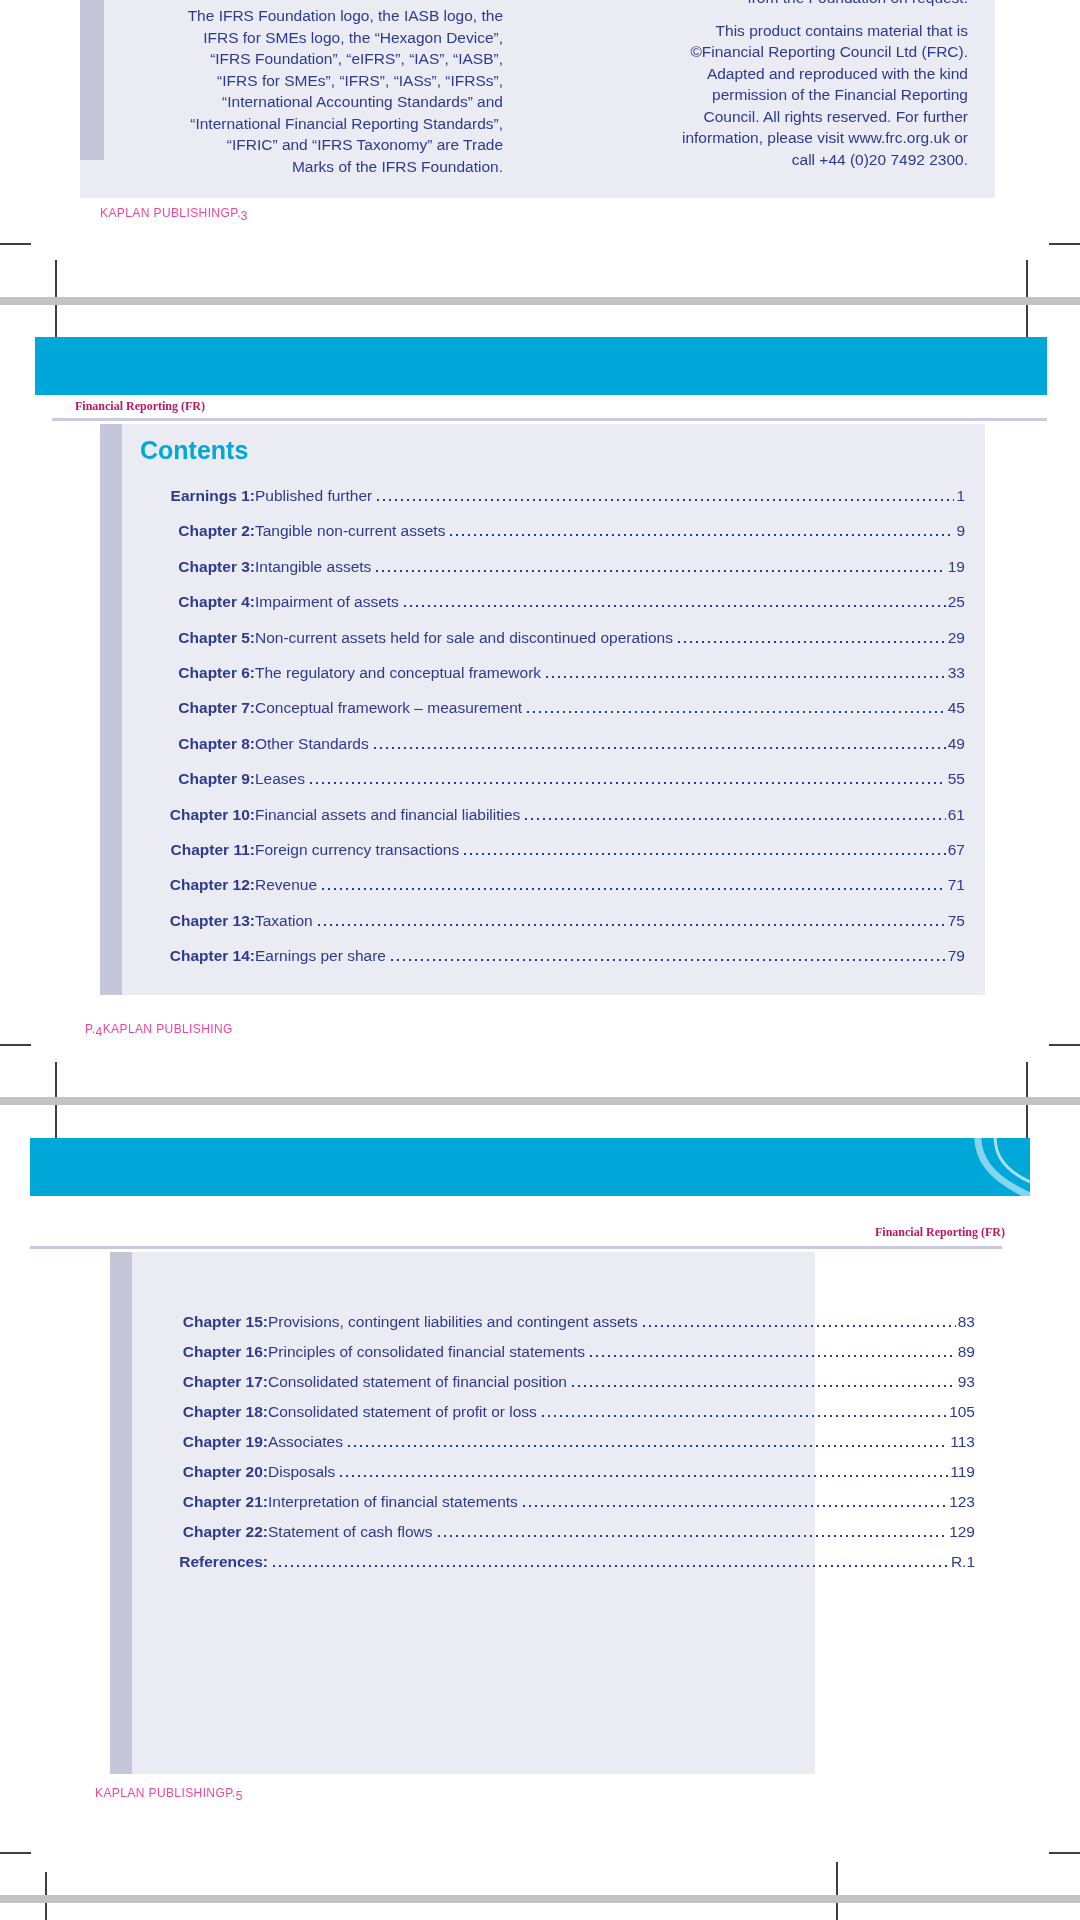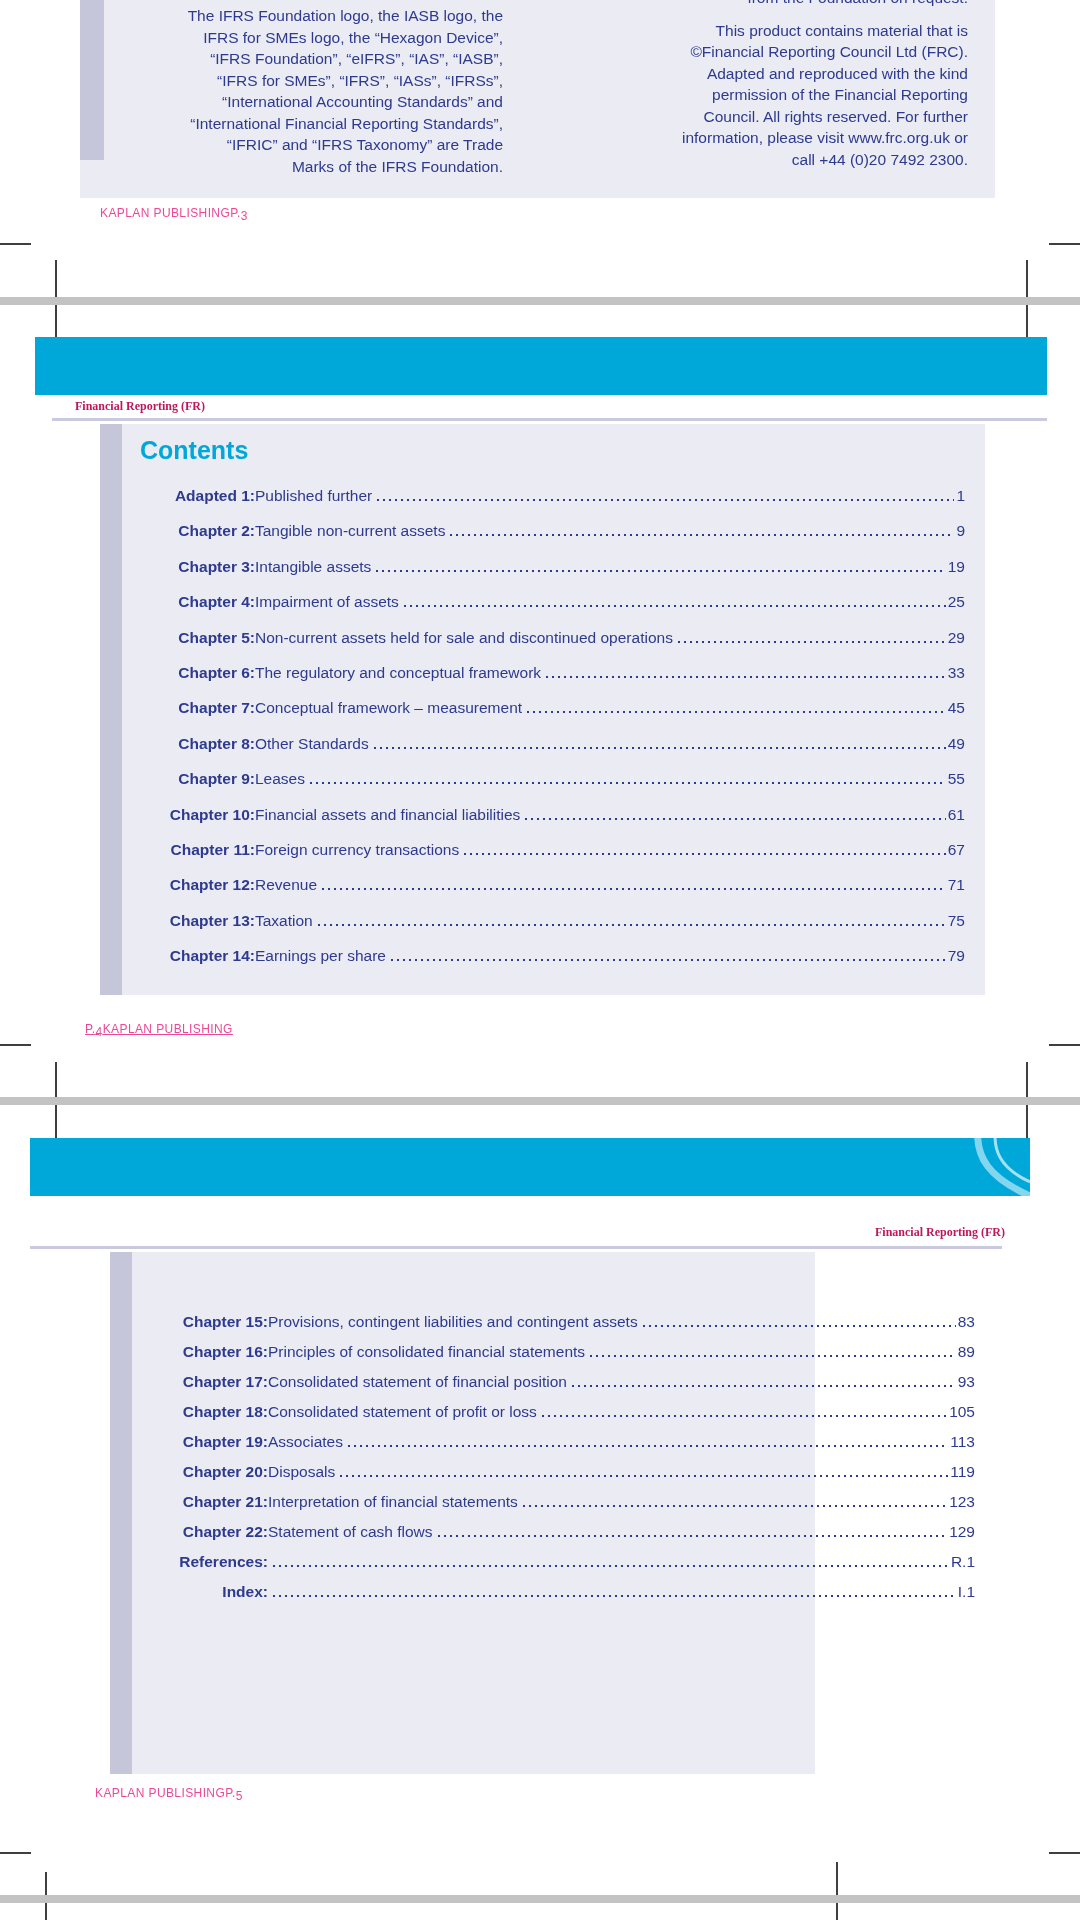--- a/index.html
+++ b/index.html
@@ -89,21 +89,21 @@
     <div class="cyanbar" style="left:35px;top:337px;width:1012px;height:58px;"></div>
     <div class="brand" style="left:75px;top:399px;">Financial Reporting (FR)</div>
     <div class="rule" style="left:52px;top:418px;width:995px;"></div>
 
     <div class="panel" style="left:100px;top:424px;width:885px;height:571px;">
       <div class="stripe" style="left:0;top:0;width:22px;height:571px;"></div>
       <div class="contents-heading" style="left:40px;top:12px;">Contents</div>
 
       <div class="toc" style="left:40px;top:62px;width:825px;">
         <div class="toc-row p4row">
-            <span class="toc-label">Adapted 1:</span>
+            <span class="toc-label">Earnings 1:</span>
             <span class="toc-title">Published further</span>
             <span class="toc-dots"></span>
             <span class="toc-page">1</span>
           </div>
         <div class="toc-row p4row">
             <span class="toc-label">Chapter 2:</span>
             <span class="toc-title">Tangible non-current assets</span>
             <span class="toc-dots"></span>
             <span class="toc-page">9</span>
           </div>
@@ -175,21 +175,21 @@
           </div>
         <div class="toc-row p4row">
             <span class="toc-label">Chapter 14:</span>
             <span class="toc-title">Earnings per share</span>
             <span class="toc-dots"></span>
             <span class="toc-page">79</span>
           </div>
       </div>
     </div>
 
-    <div class="footer" style="left:85px;top:1022px;width:896px;text-decoration:underline;">
+    <div class="footer" style="left:85px;top:1022px;width:896px;">
       <span><span>P.</span><span class="os">4</span></span>
       <span>KAPLAN PUBLISHING</span>
     </div>
   </section>
 
   <div class="tick-h" style="left:0;top:1044px;width:31px;"></div>
   <div class="tick-h" style="left:1049px;top:1044px;width:31px;"></div>
   <div class="tick-v" style="left:55px;top:1062px;width:2px;height:76px;"></div>
   <div class="tick-v" style="left:1026px;top:1062px;width:2px;height:76px;"></div>
   <div class="graybar" style="top:1097px;"></div>
@@ -255,26 +255,20 @@
             <span class="toc-title">Statement of cash flows</span>
             <span class="toc-dots"></span>
             <span class="toc-page">129</span>
           </div>
         <div class="toc-row p5row">
             <span class="toc-label">References:</span>
             <span class="toc-title"></span>
             <span class="toc-dots"></span>
             <span class="toc-page">R.1</span>
           </div>
-        <div class="toc-row p5row">
-            <span class="toc-label">Index:</span>
-            <span class="toc-title"></span>
-            <span class="toc-dots"></span>
-            <span class="toc-page">I.1</span>
-          </div>
       </div>
 
     </div>
 
     <div class="footer" style="left:95px;top:1786px;width:905px;">
       <span>KAPLAN PUBLISHING</span>
       <span><span>P.</span><span class="os">5</span></span>
     </div>
   </section>
 

